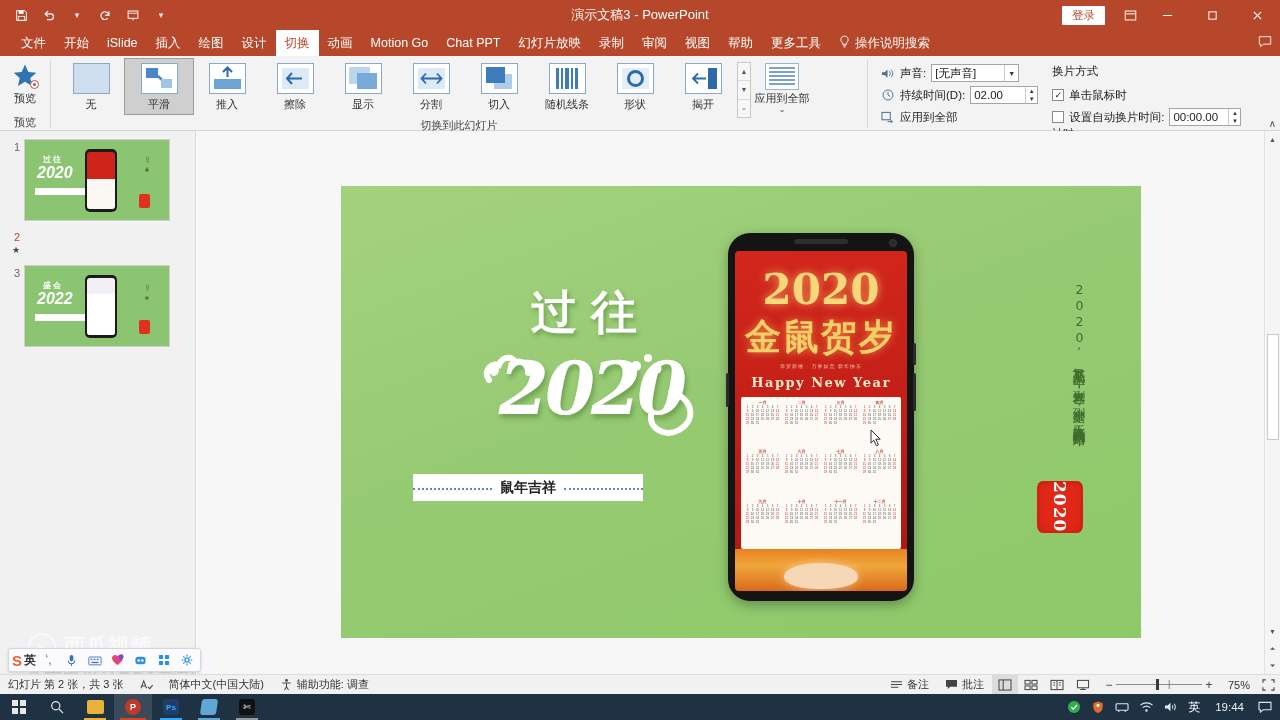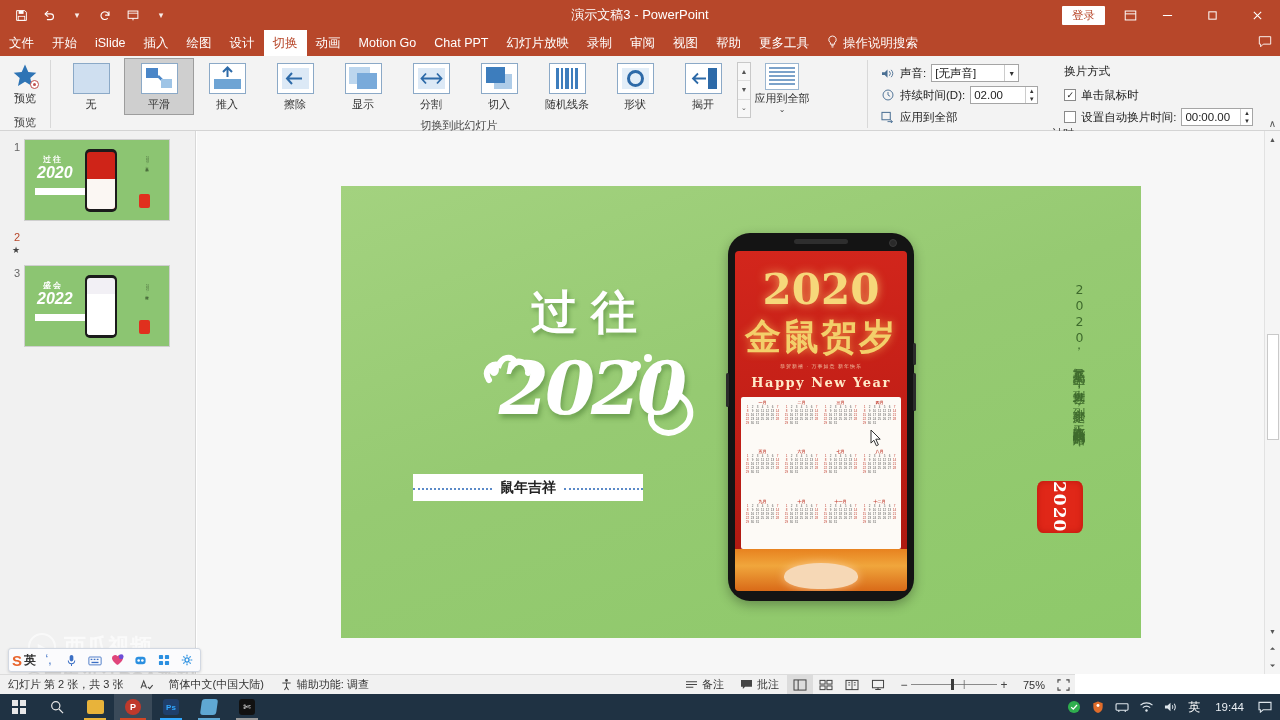--- a/index.html
+++ b/index.html
@@ -39,21 +39,21 @@
   .tabbar {
     position: absolute; left: 0; top: 30px; width: 1280px; height: 26px;
     background: #b7472a; color: #fff; display: flex; align-items: stretch;
     font-size: 12.5px;
   }
   .tab {
     padding: 0 9px; display: flex; align-items: center; white-space: nowrap;
     color: #fff;
   }
   .tab.active { background: #fff; color: #b7472a; }
-  .tab.file { background: #b7472a; }
+  .tab.file { background: #b7472a; margin-left: 12px; }
   .tell-me { display: flex; align-items: center; gap: 5px; padding: 0 9px; }
   .bulb { font-size: 12px; }
   .tabbar-right { margin-left: auto; display: flex; align-items: center; padding-right: 8px; }
   .share-ic { font-size: 13px; opacity: .95; }
 
   
   .ribbon {
     position: absolute; left: 0; top: 56px; width: 1280px; height: 75px;
     background: #f3f3f3; border-bottom: 1px solid #d4d4d4;
     display: flex; align-items: stretch;
@@ -109,21 +109,21 @@
   }
   .eo-ico {
     width: 34px; height: 27px; border: 1px solid #9bb6d0; background: #fff;
     display: flex; flex-direction: column; gap: 2px; padding: 3px;
   }
   .eo-ico span { height: 2px; background: #7ba2ca; display: block; }
   .eo-lbl { font-size: 11px; color: #333; }
   .eo-chev { font-size: 8px; color: #444; line-height: 6px; }
 
   
-  .timing { padding: 5px 6px 0 8px; display: flex; gap: 26px; }
+  .timing { padding: 5px 6px 0 8px; display: flex; gap: 14px; }
   .tcol { display: flex; flex-direction: column; gap: 4px; }
   .trow { display: flex; align-items: center; gap: 5px; font-size: 11.5px; color: #222; height: 18px; }
   .tico { width: 15px; height: 14px; display:flex; align-items:center; justify-content:center; font-size: 11px; color: #4a6f93; }
   .combo {
     display: flex; align-items: center; border: 1px solid #a5a5a5; background: #fff;
     height: 18px; font-size: 11.5px; color: #222;
   }
   .combo input {
     border: none; outline: none; font: inherit; padding: 0 3px; background: transparent;
     width: 72px; color: #222;
@@ -314,21 +314,21 @@
     position: absolute; right: 0; top: 131px; width: 16px; bottom: 46px;
     background: #f5f5f5; border-left: 1px solid #e2e2e2;
     display: flex; flex-direction: column; align-items: center;
   }
   .vs-btn { width: 16px; height: 17px; display: flex; align-items: center; justify-content: center; font-size: 7px; color: #555; }
   .vs-track { flex: 1; width: 16px; position: relative; }
   .vs-thumb { position: absolute; left: 2px; top: 186px; width: 12px; height: 106px; background: #fff; border: 1px solid #c9c9c9; }
 
   
   .statusbar {
-    position: absolute; left: 0; bottom: 26px; width: 1075px; height: 20px;
+    position: absolute; left: 0; bottom: 26px; width: 1280px; height: 20px;
     background: #f1f1f1; border-top: 1px solid #dcdcdc;
     display: flex; align-items: center; font-size: 11px; color: #333;
   }
   .sb-item { display: flex; align-items: center; gap: 4px; padding: 0 8px; height: 20px; white-space: nowrap; }
   .sb-right { margin-left: auto; display: flex; align-items: center; }
   .vbtn { width: 26px; height: 20px; display: flex; align-items: center; justify-content: center; font-size: 12px; color: #444; }
   .vbtn.active { background: #dcdcdc; }
   .zoom-slider { display: flex; align-items: center; gap: 0; padding: 0 6px; }
   .zs-line { width: 86px; height: 1px; background: #8a8a8a; position: relative; }
   .zs-knob { position: absolute; left: 40px; top: -5px; width: 3px; height: 11px; background: #3a3a3a; }

